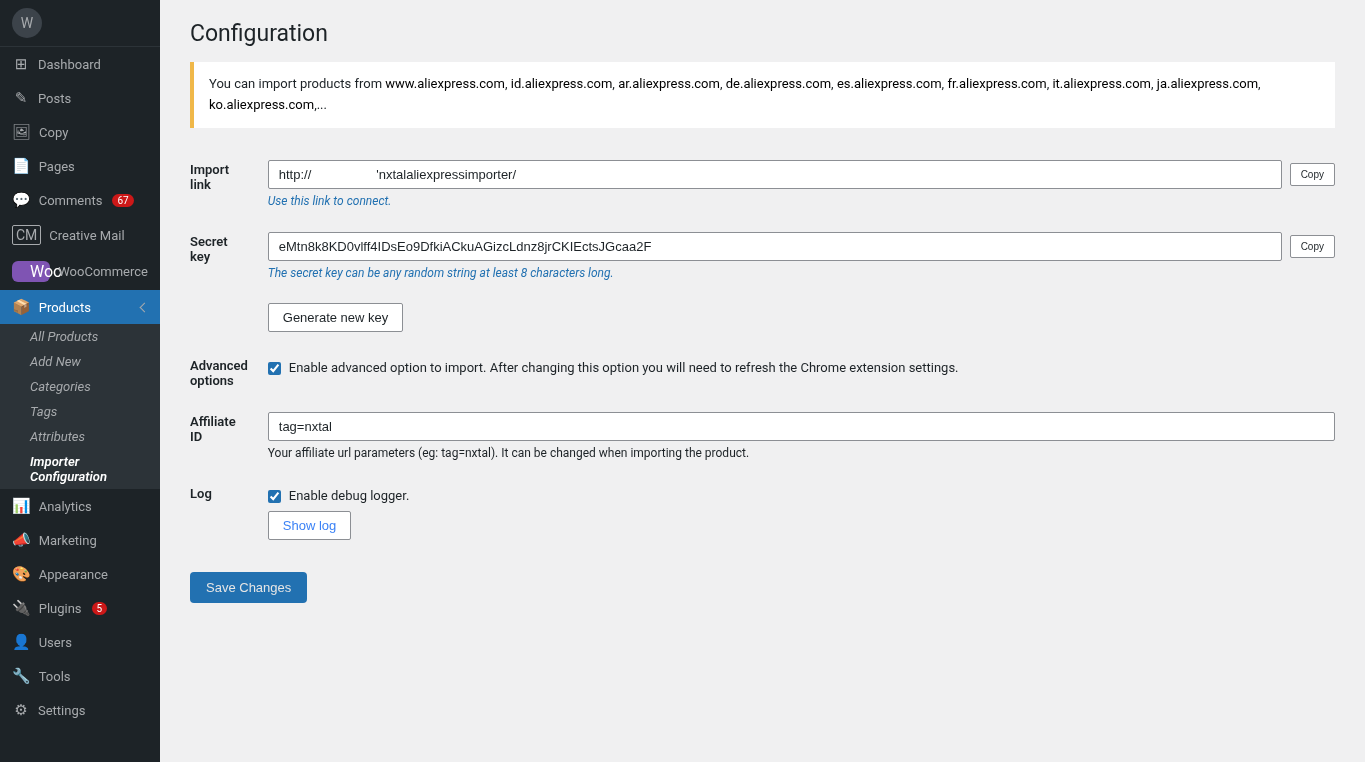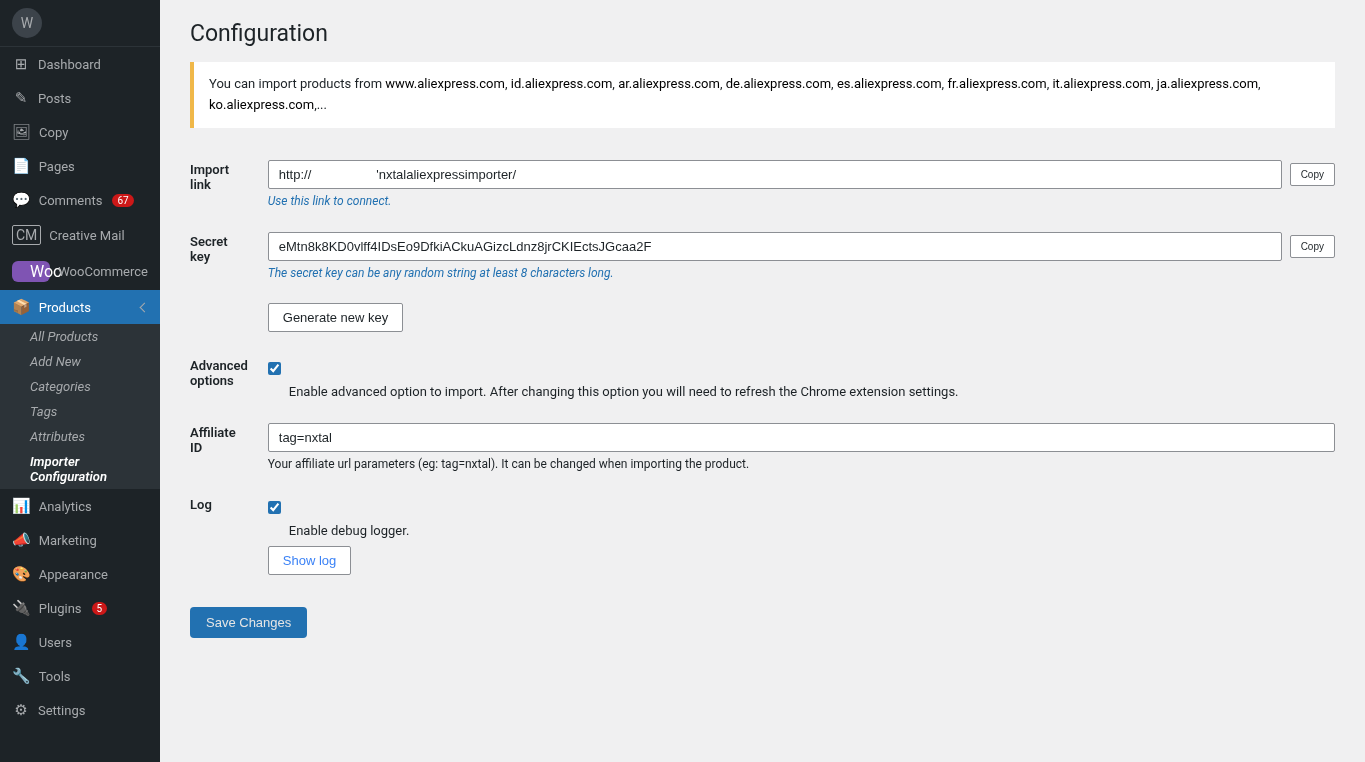--- a/index.html
+++ b/index.html
@@ -157,21 +157,21 @@
     .checkbox-row {
       display: flex;
       align-items: flex-start;
       gap: 8px;
       padding-top: 4px;
     }
     .checkbox-row input[type=checkbox] {
       margin-top: 2px;
       accent-color: #2271b1;
     }
-    .checkbox-label { color: #1d2327; font-size: 13px; margin-top: 24px; }
+    .checkbox-label { color: #1d2327; font-size: 13px; }
 
     .save-btn {
       background: #2271b1;
       color: #e5e5e5;
       border: none;
       padding: 8px 16px;
       font-size: 13px;
       cursor: pointer;
       border-radius: 4px;
       margin-top: 20px;

